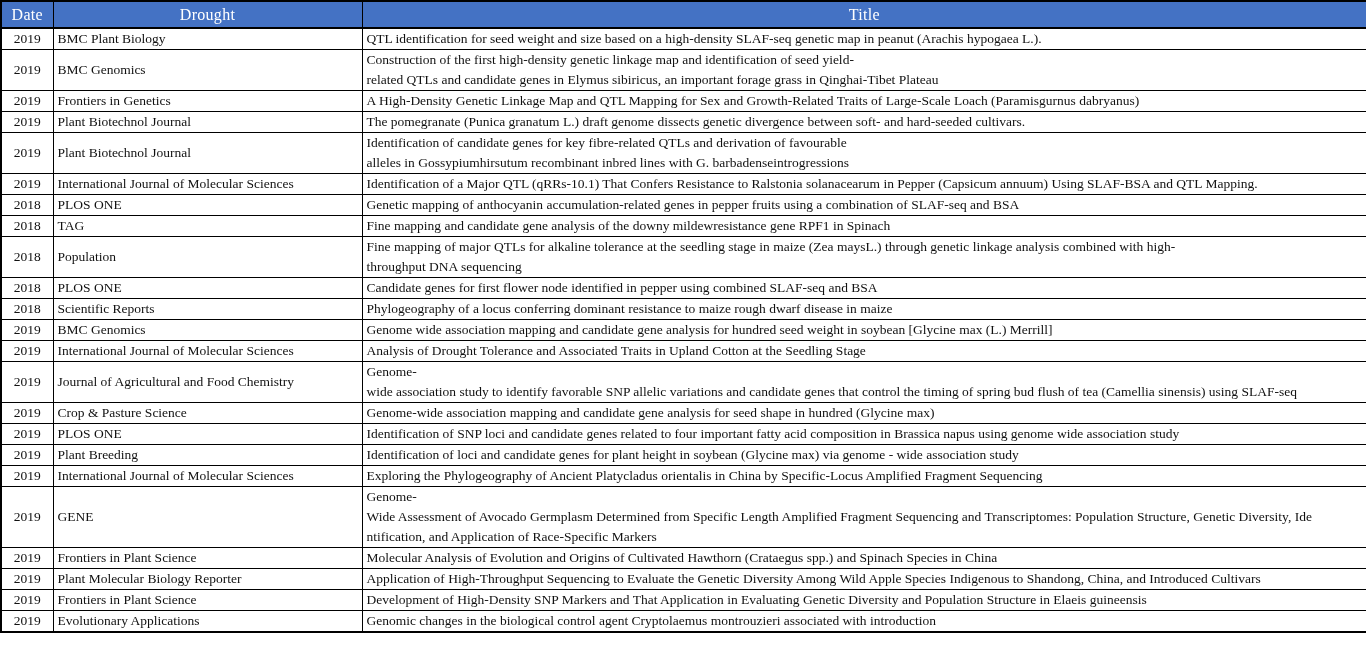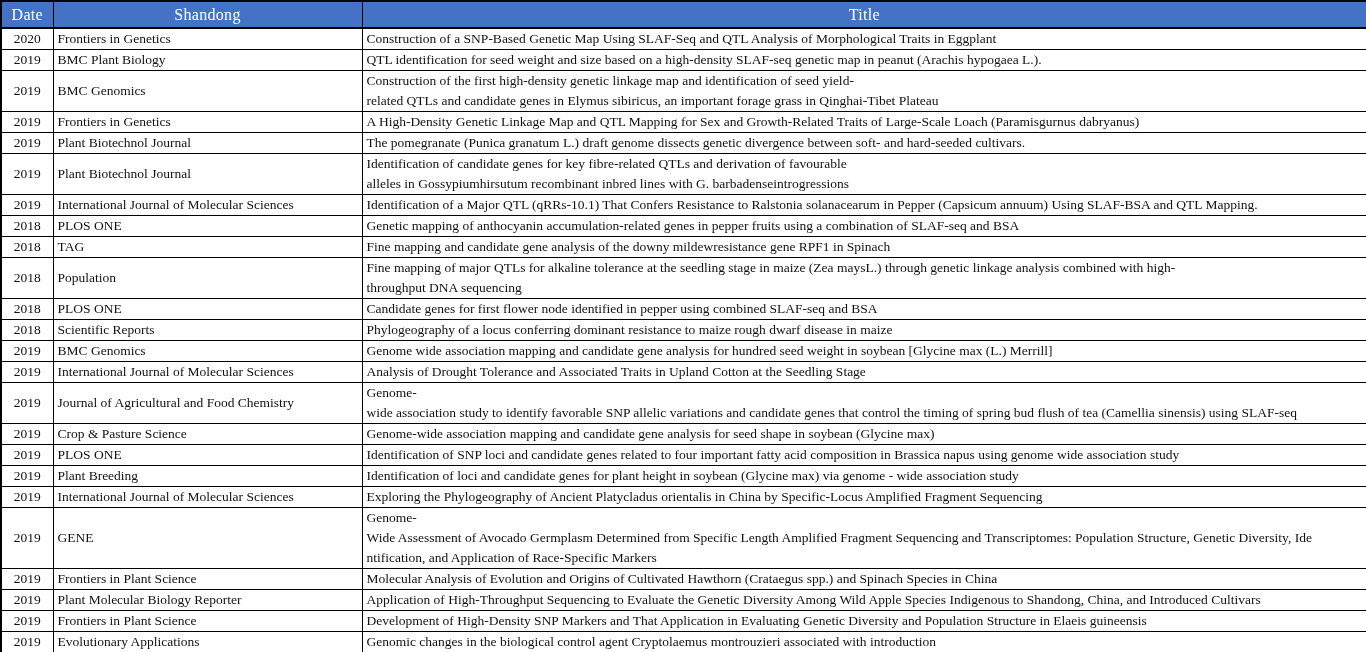--- a/index.html
+++ b/index.html
@@ -67,30 +67,25 @@
 <div class="page">
   <table class="pub-table">
     <colgroup>
       <col class="col-date">
       <col class="col-journal">
       <col class="col-title">
     </colgroup>
     <thead>
       <tr>
         <th>Date</th>
-        <th>Shandong</th>
+        <th>Drought</th>
         <th>Title</th>
       </tr>
     </thead>
     <tbody>
-  <tr>
-    <td class="cell-date">2020</td>
-    <td class="cell-journal">Frontiers in Genetics</td>
-    <td class="cell-title">Construction of a SNP-Based Genetic Map Using SLAF-Seq and QTL Analysis of Morphological Traits in Eggplant</td>
-  </tr>
 
   <tr>
     <td class="cell-date">2019</td>
     <td class="cell-journal">BMC Plant Biology</td>
     <td class="cell-title">QTL identification for seed weight and size based on a high-density SLAF-seq genetic map in peanut (Arachis hypogaea L.).</td>
   </tr>
 
   <tr>
     <td class="cell-date">2019</td>
     <td class="cell-journal">BMC Genomics</td>
@@ -169,21 +164,21 @@
   <tr>
     <td class="cell-date">2019</td>
     <td class="cell-journal">Journal of Agricultural and Food Chemistry</td>
     <td class="cell-title">Genome-
 wide association study to identify favorable SNP allelic variations and candidate genes that control the timing of spring bud flush of tea (Camellia sinensis) using SLAF-seq</td>
   </tr>
 
   <tr>
     <td class="cell-date">2019</td>
     <td class="cell-journal">Crop &amp; Pasture Science</td>
-    <td class="cell-title">Genome-wide association mapping and candidate gene analysis for seed shape in soybean (Glycine max)</td>
+    <td class="cell-title">Genome-wide association mapping and candidate gene analysis for seed shape in hundred (Glycine max)</td>
   </tr>
 
   <tr>
     <td class="cell-date">2019</td>
     <td class="cell-journal">PLOS ONE</td>
     <td class="cell-title">Identification of SNP loci and candidate genes related to four important fatty acid composition in Brassica napus using genome wide association study</td>
   </tr>
 
   <tr>
     <td class="cell-date">2019</td>

